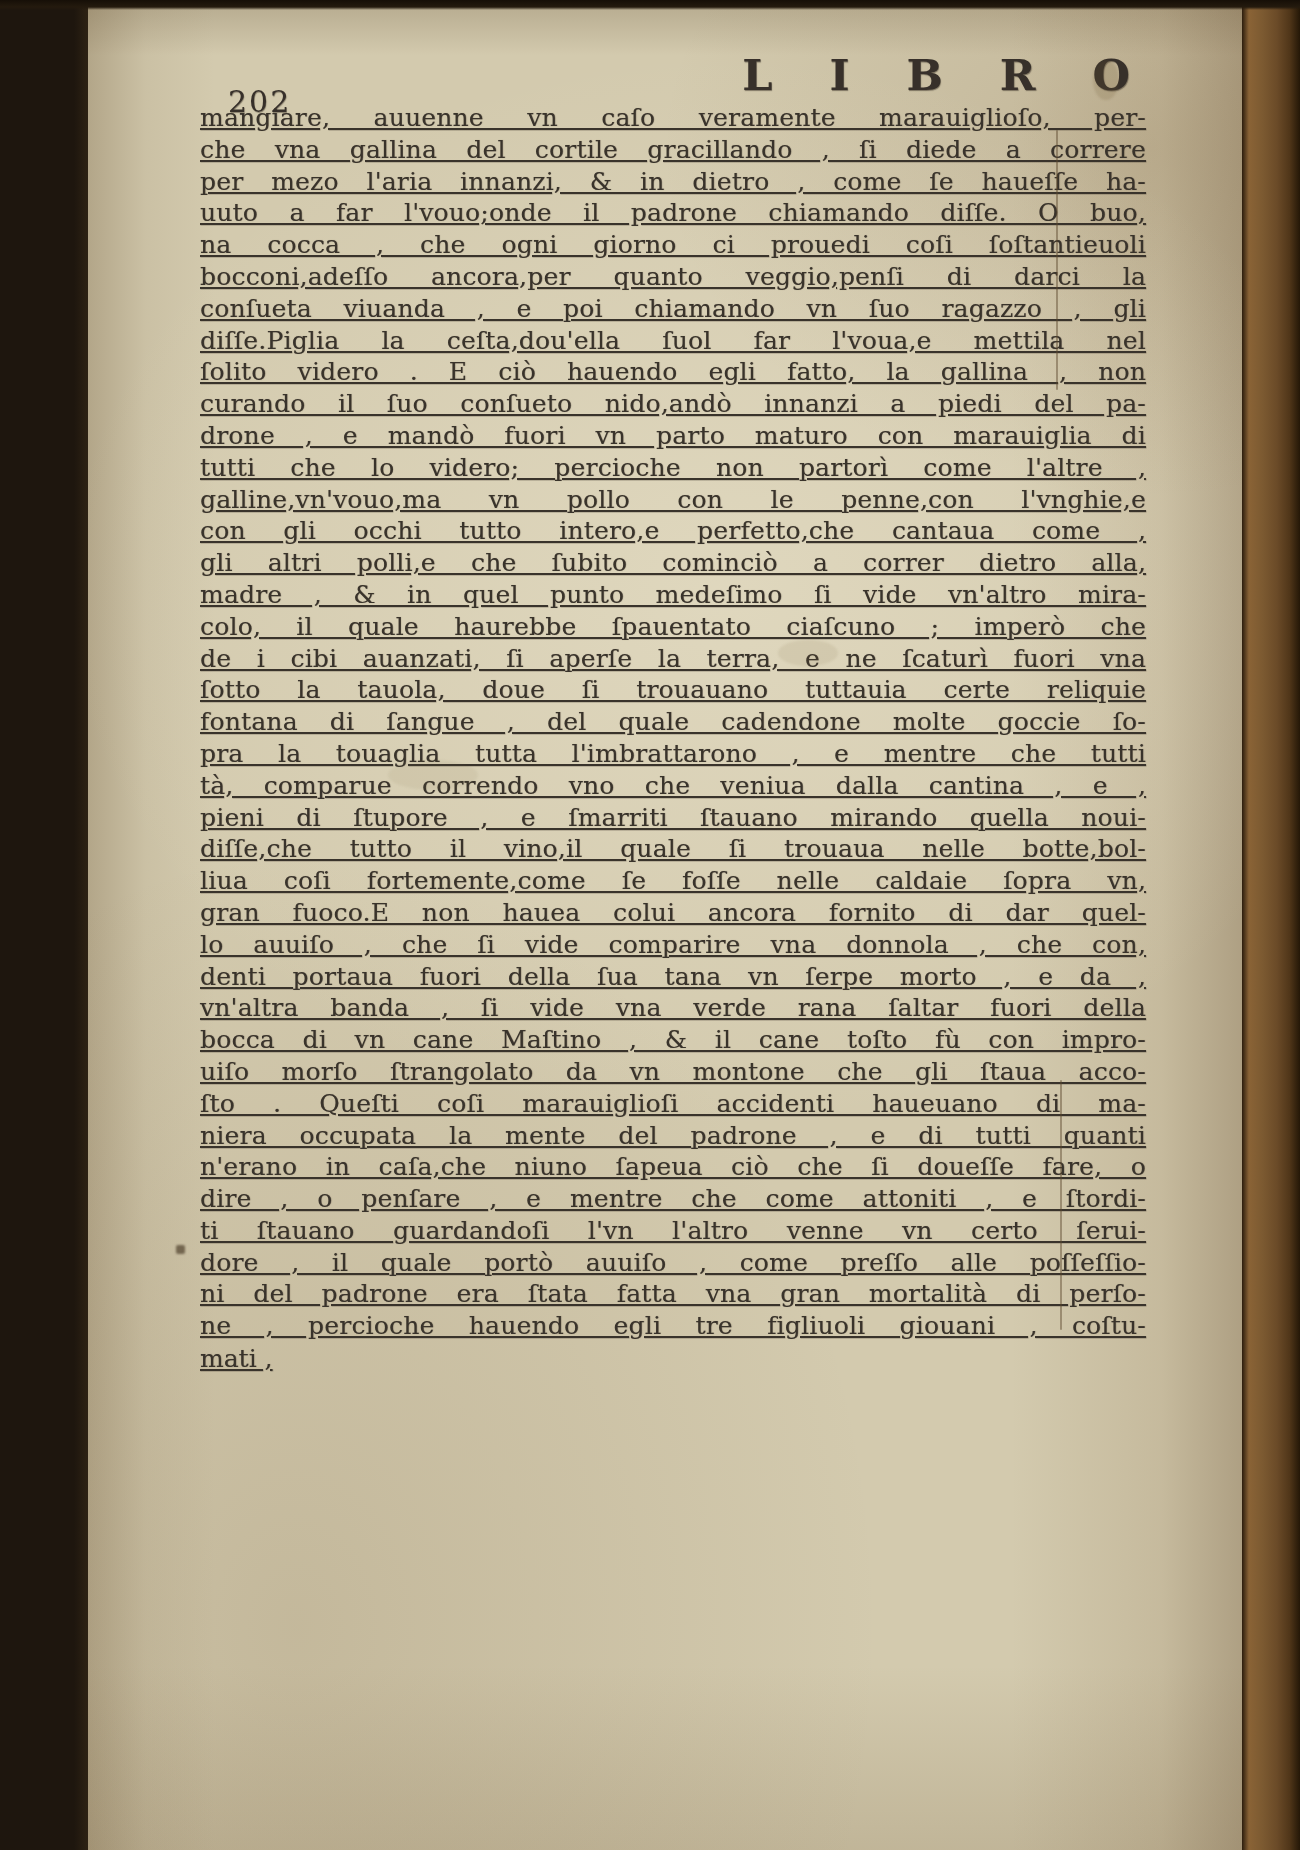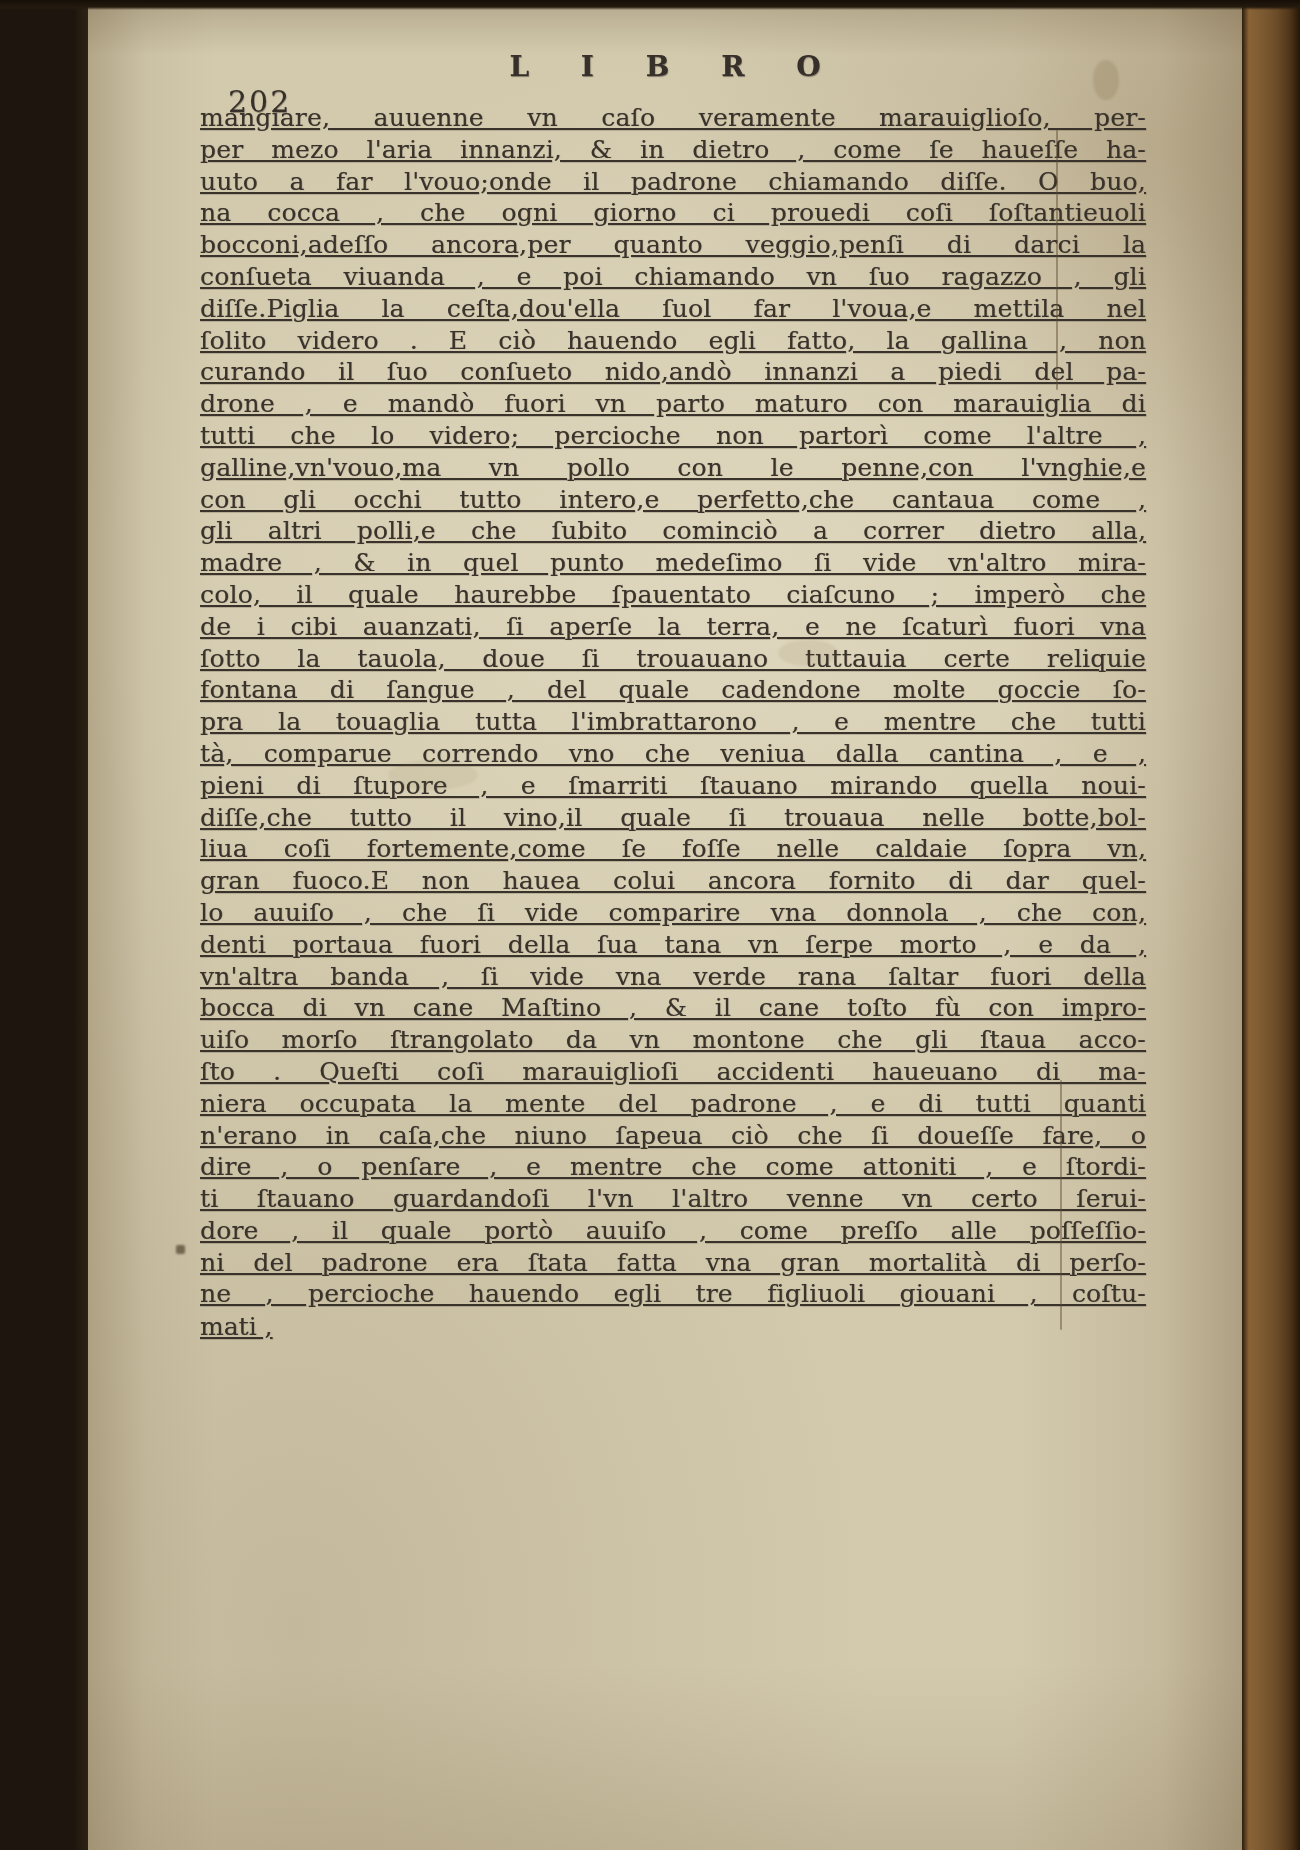--- a/index.html
+++ b/index.html
@@ -71,22 +71,22 @@
     height:46px;
     color:#37302a;
   }
   .pagenum{
     position:absolute;left:28px;top:6px;
     font-size:30px;font-weight:normal;letter-spacing:2px;
     text-shadow:0.5px 0.5px 0.8px rgba(50,42,32,0.45);
     margin-top:28px;
   }
   .running-title{
-    display:block;text-align:center;
-    font-size:28px;font-weight:bold;
+    display:block;text-align:right;
+    font-size:43px;font-weight:bold;
     letter-spacing:16px;word-spacing:10px;
     text-shadow:0.6px 0.6px 1px rgba(50,42,32,0.5);
   }
   
   .body{
     position:relative;
     margin:6px 96px 0 112px;
     color:#39332b;
     text-decoration:underline;
   }
@@ -114,20 +114,21 @@
 
   <div class="paper">
     <div class="header-row">
       <span class="pagenum">202</span>
       <span class="running-title">L I B R O</span>
     </div>
 
     <div class="body">
       <div>
           <div class="line">mangiare, auuenne vn caſo veramente marauiglioſo, per-</div>
+          <div class="line">che vna gallina del cortile gracillando , ſi diede a correre</div>
           <div class="line">per mezo l'aria innanzi, &amp; in dietro , come ſe haueſſe ha-</div>
           <div class="line">uuto a far l'vouo;onde il padrone chiamando diſſe. O buo,</div>
           <div class="line">na cocca , che ogni giorno ci prouedi coſi ſoſtantieuoli</div>
           <div class="line">bocconi,adeſſo ancora,per quanto veggio,penſi di darci la</div>
           <div class="line">conſueta viuanda , e poi chiamando vn ſuo ragazzo , gli</div>
           <div class="line">diſſe.Piglia la ceſta,dou'ella ſuol far l'voua,e mettila nel</div>
           <div class="line">ſolito videro . E ciò hauendo egli fatto, la gallina , non</div>
           <div class="line">curando il ſuo conſueto nido,andò innanzi a piedi del pa-</div>
           <div class="line">drone , e mandò fuori vn parto maturo con marauiglia di</div>
           <div class="line">tutti che lo videro; percioche non partorì come l'altre ‚</div>

